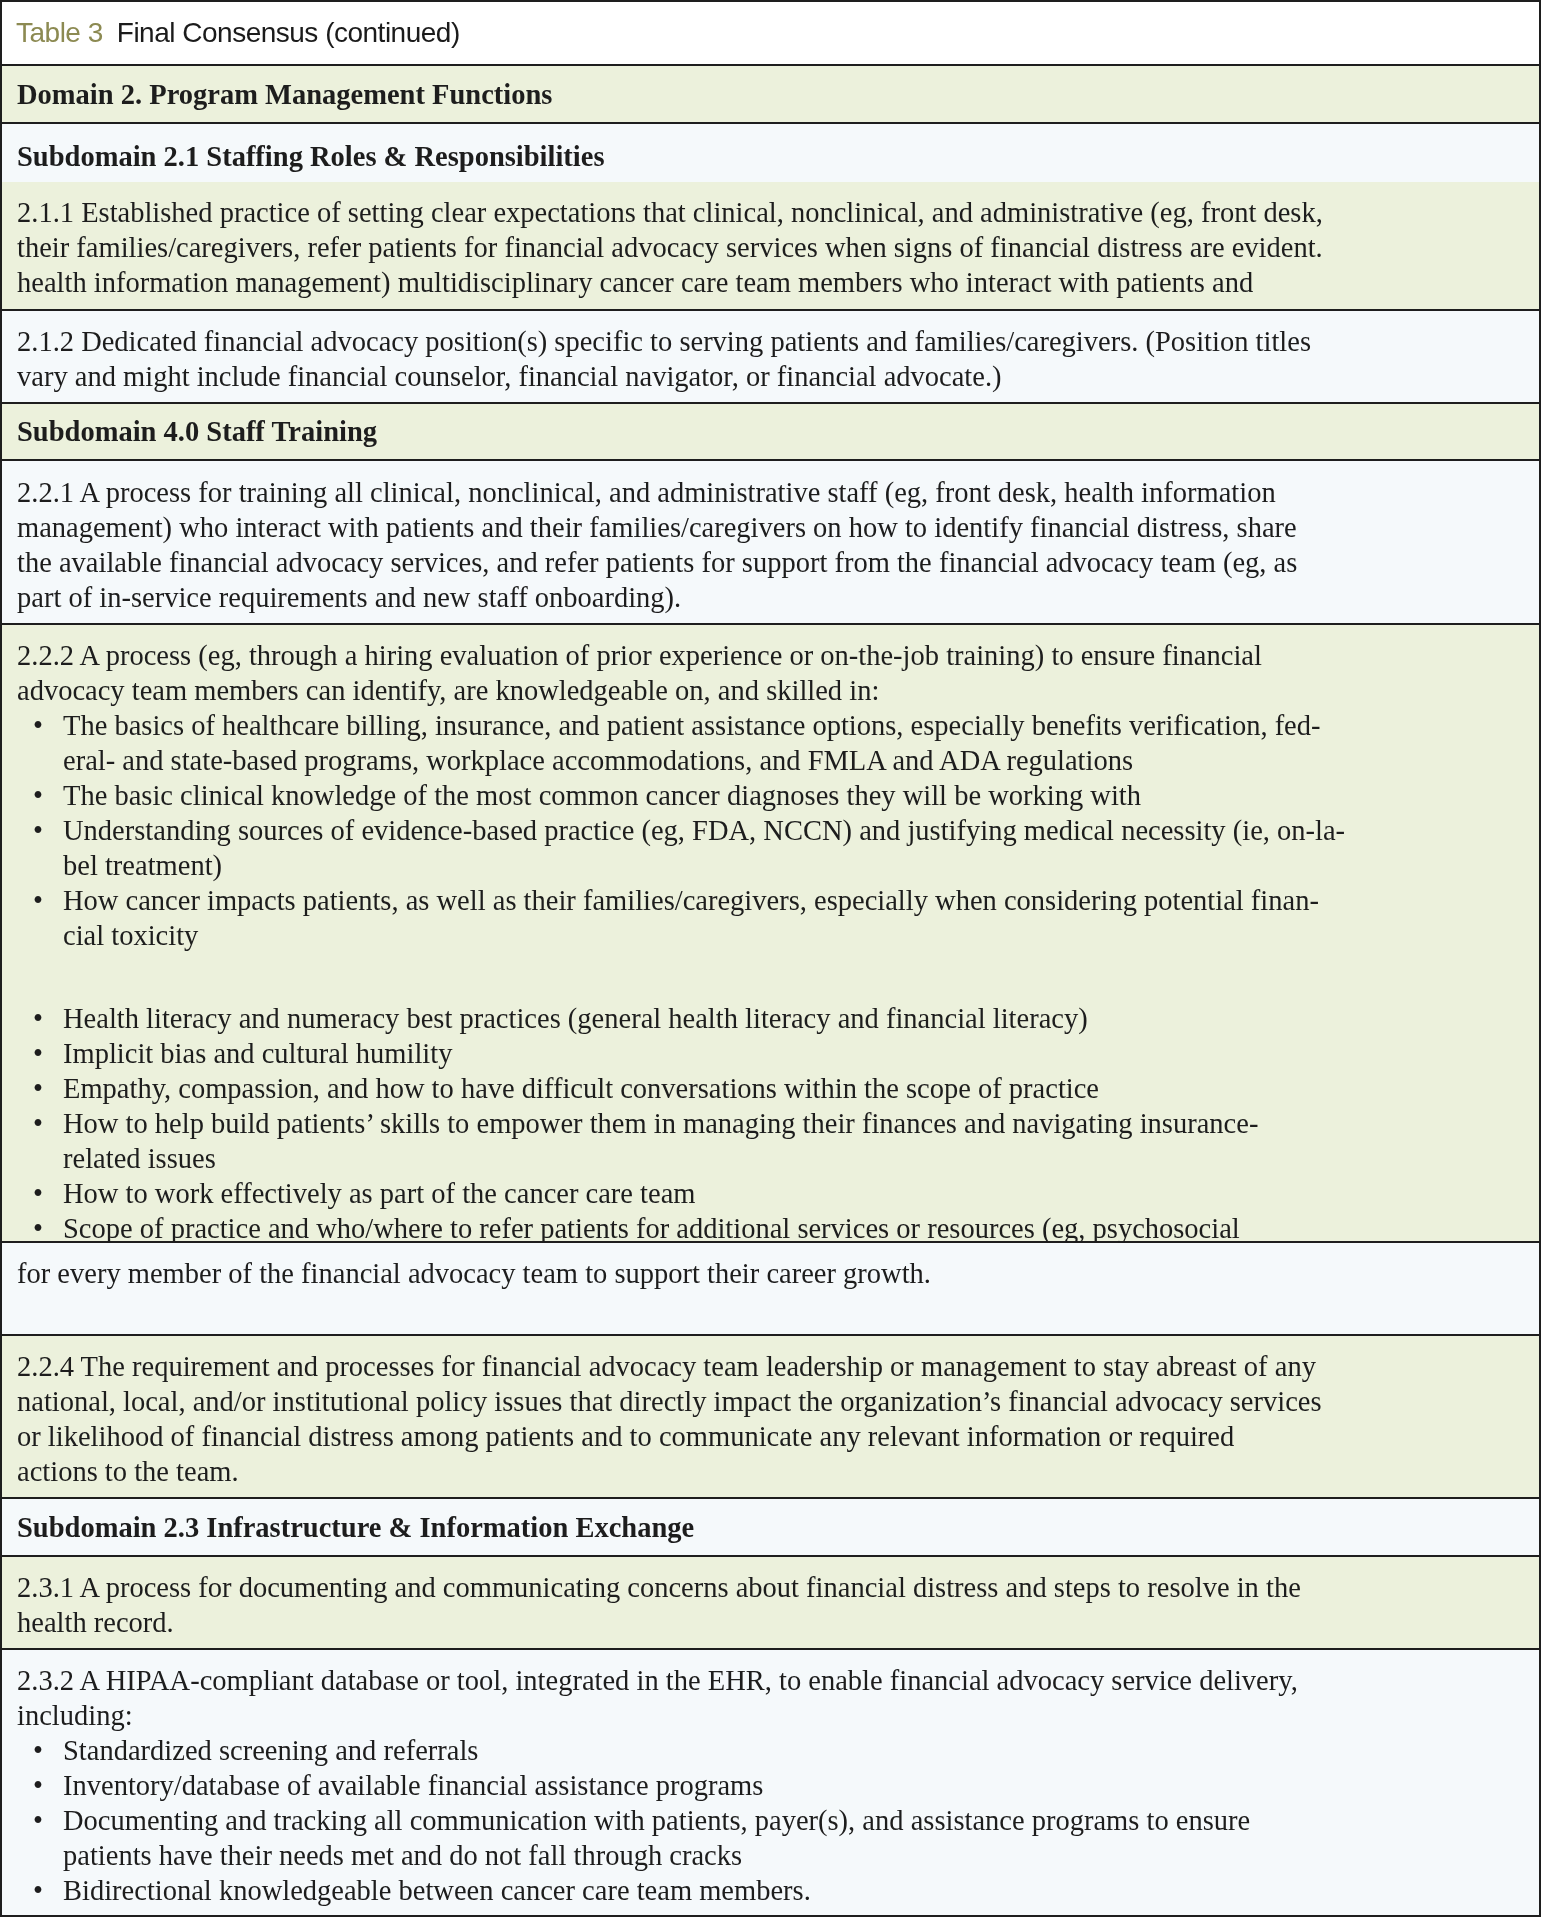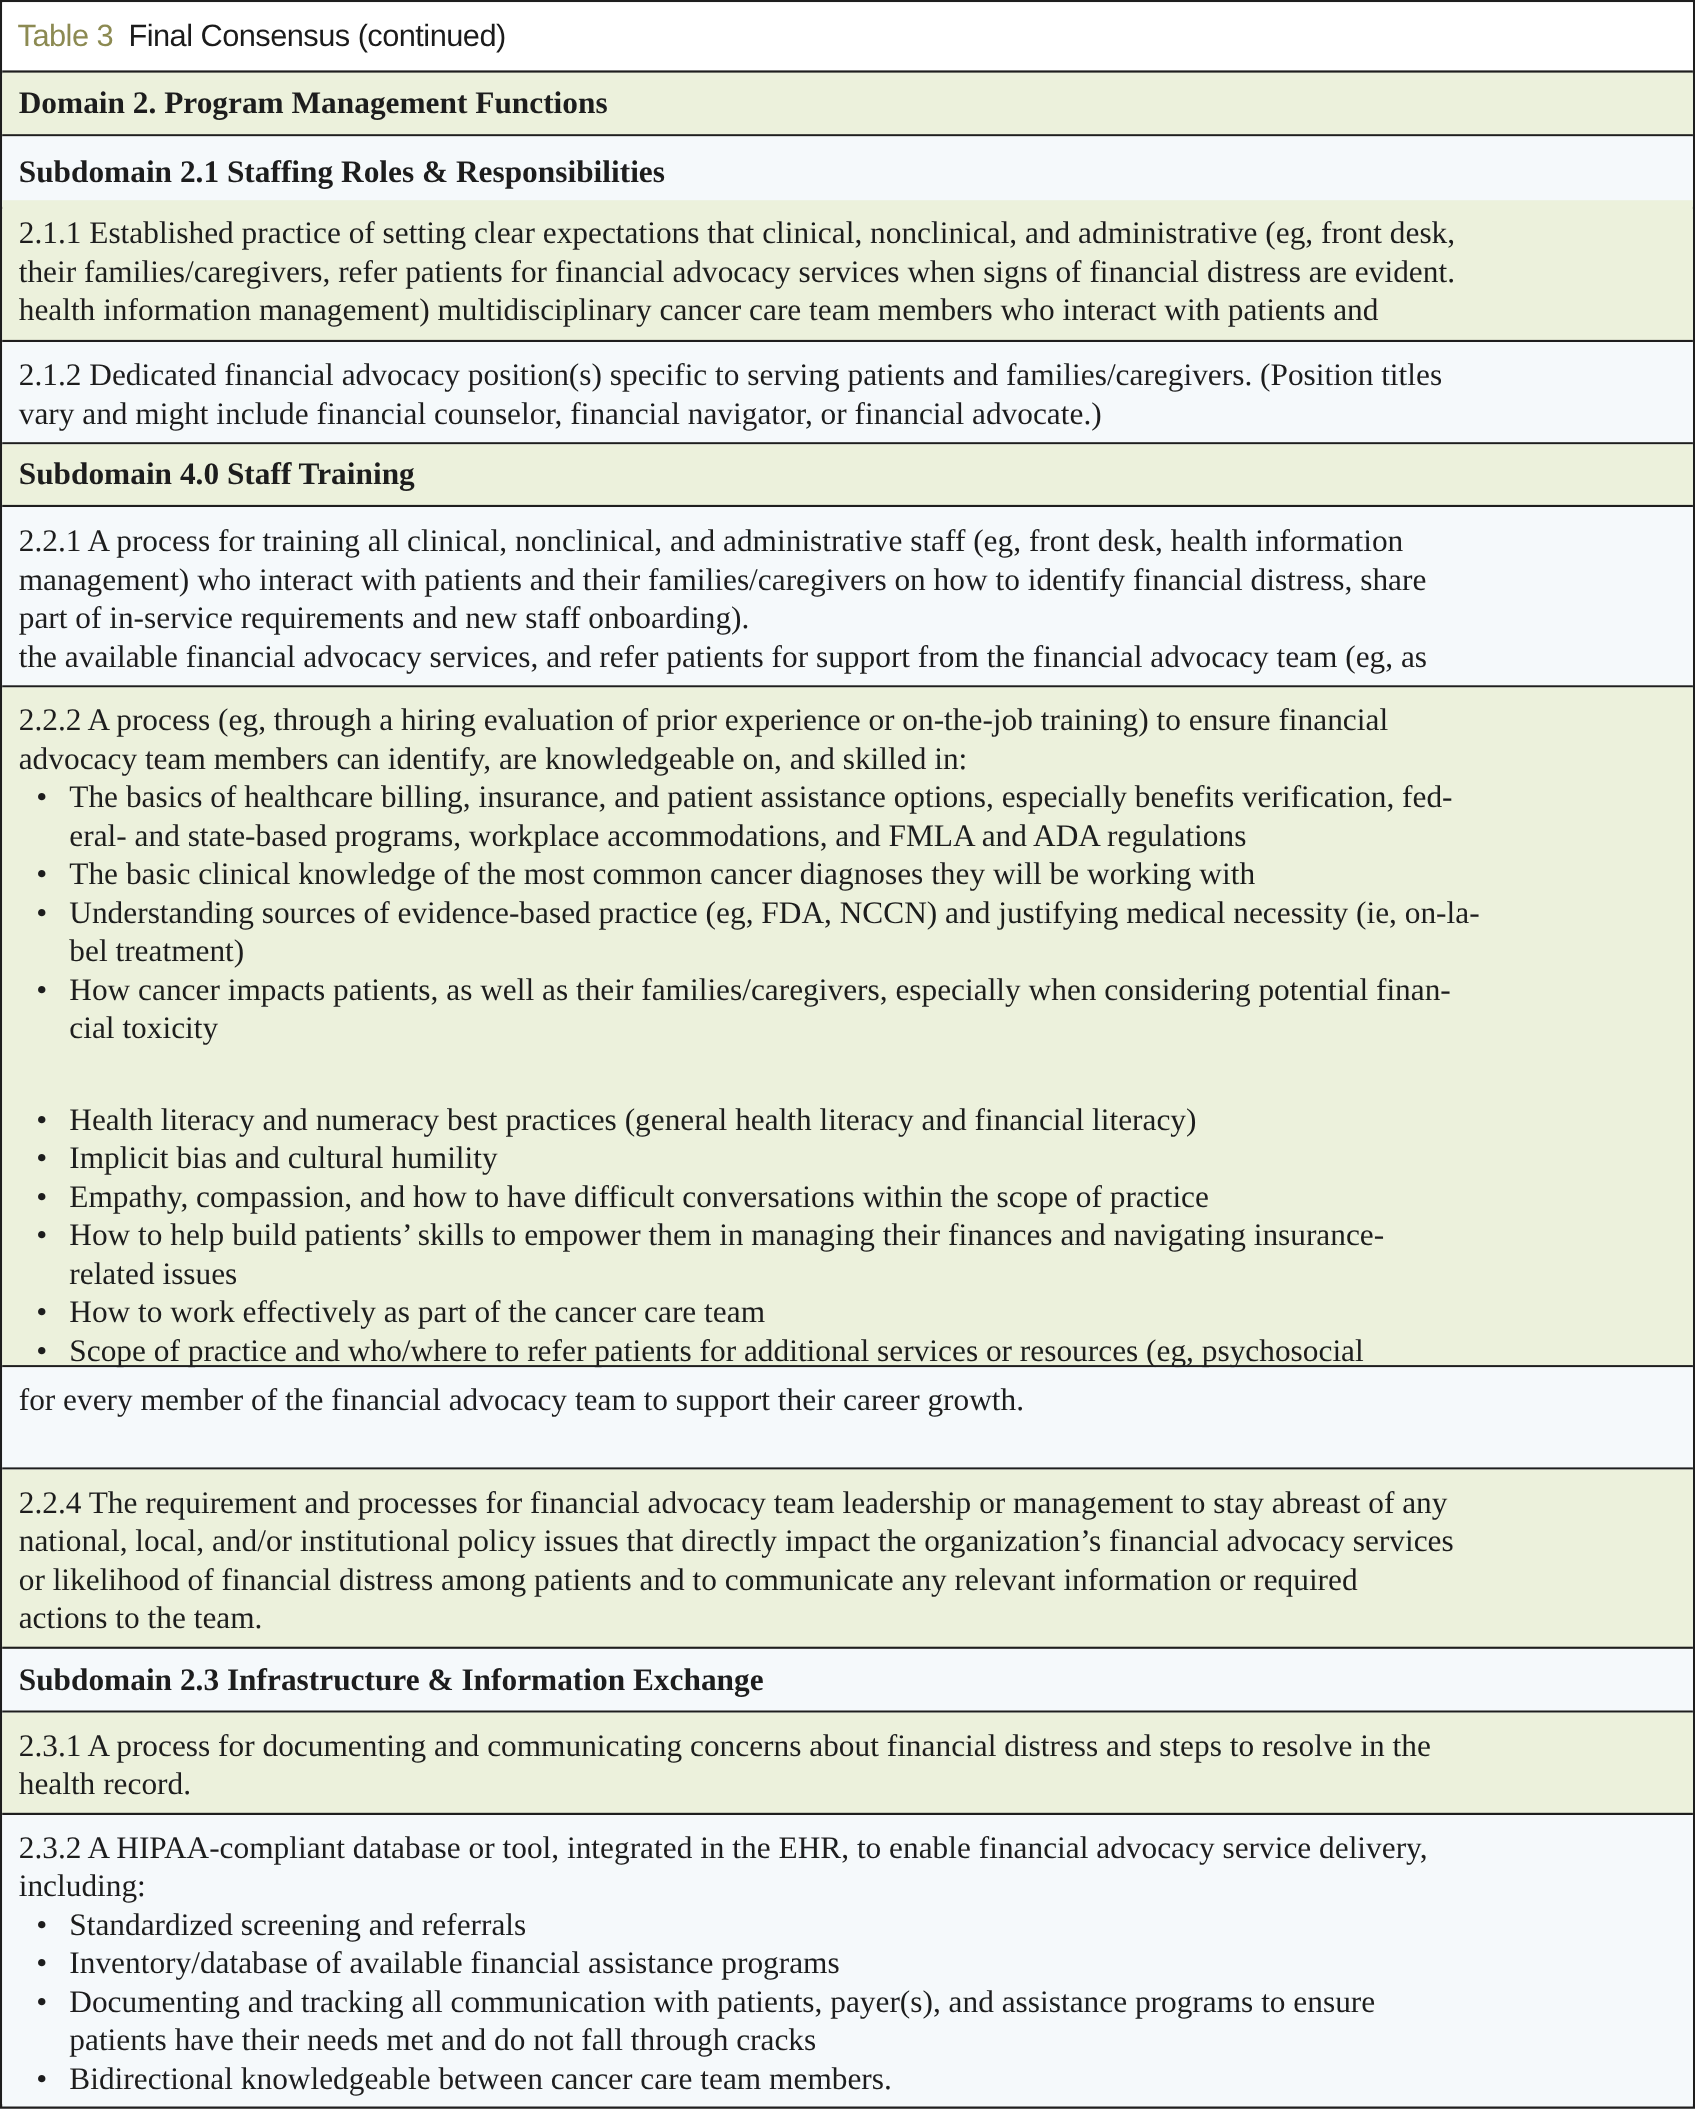--- a/index.html
+++ b/index.html
@@ -72,22 +72,22 @@
     <span class="line" style="display: block;">2.1.2 Dedicated financial advocacy position(s) specific to serving patients and families/caregivers. (Position titles</span>
     <span class="line" style="display: block;">vary and might include financial counselor, financial navigator, or financial advocate.)</span>
   </div>
 
   <div class="row green heading" style="top:402px;height:57px;">
     <span>Subdomain 4.0 Staff Training</span>
   </div>
   <div class="row blue" style="top:459px;height:164px;padding-top:14px;">
     <span class="line" style="display: block;">2.2.1 A process for training all clinical, nonclinical, and administrative staff (eg, front desk, health information</span>
     <span class="line" style="display: block;">management) who interact with patients and their families/caregivers on how to identify financial distress, share</span>
+    <span class="line" style="display: block;">the available financial advocacy services, and refer patients for support from the financial advocacy team (eg, as</span>
     <span class="line" style="display: block;">part of in-service requirements and new staff onboarding).</span>
-    <span class="line" style="display: block;">the available financial advocacy services, and refer patients for support from the financial advocacy team (eg, as</span>
   </div>
   <div class="row green" style="top:623px;height:618px;padding-top:13px;">
     <span class="line" style="display: block;">2.2.2 A process (eg, through a hiring evaluation of prior experience or on-the-job training) to ensure financial</span>
     <span class="line" style="display: block;">advocacy team members can identify, are knowledgeable on, and skilled in:</span>
     <ul class="bullets">
       <li>
           <span class="dot">•</span>
           <span class="line" style="display: block;">The basics of healthcare billing, insurance, and patient assistance options, especially benefits verification, fed-</span>
           <span class="line" style="display: block;">eral- and state-based programs, workplace accommodations, and FMLA and ADA regulations</span>
         </li>

